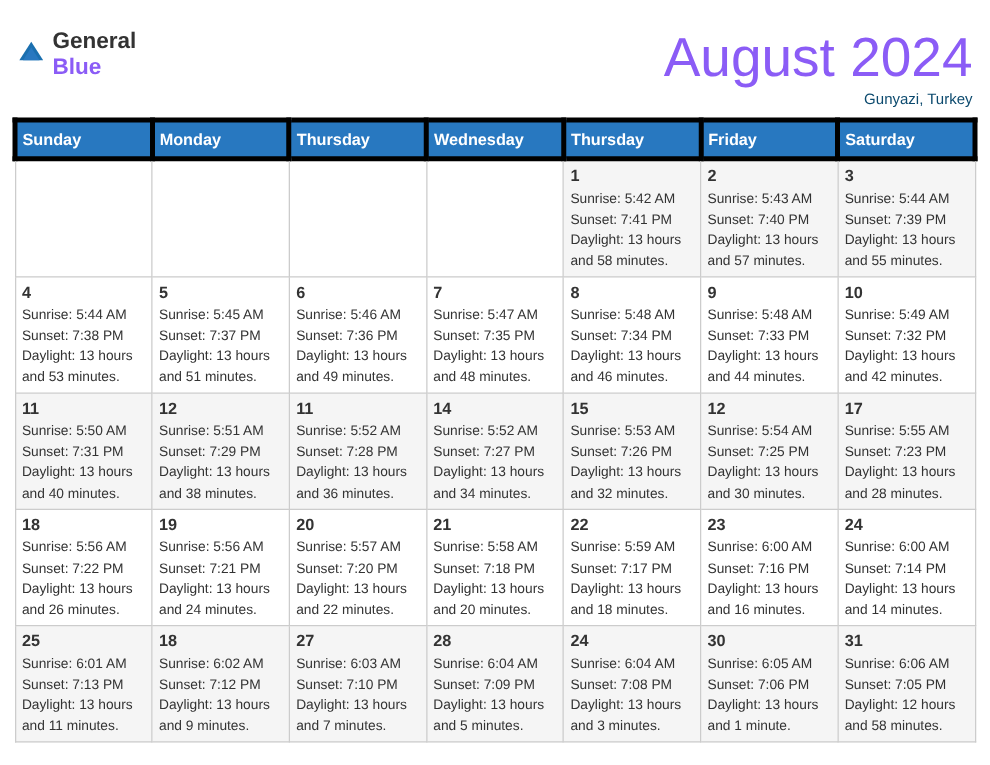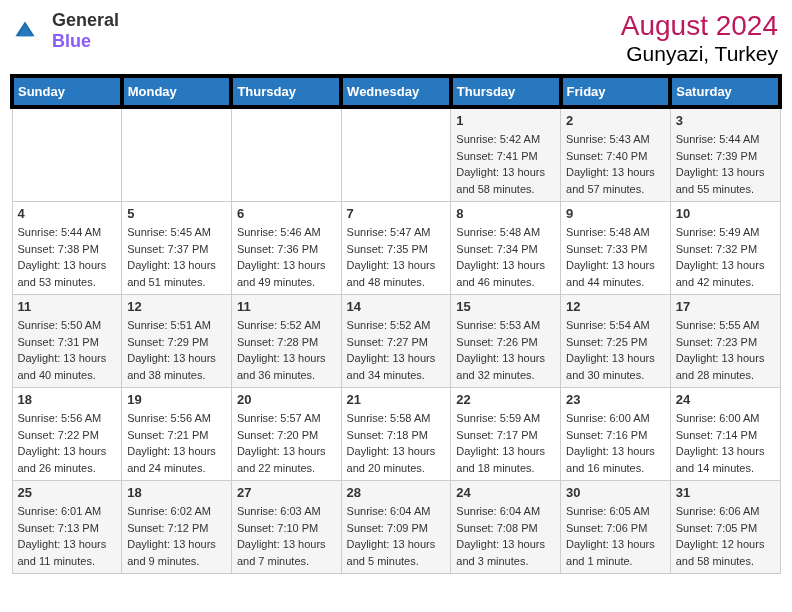--- a/index.html
+++ b/index.html
@@ -13,37 +13,39 @@
     .header {
       display: flex;
       justify-content: space-between;
       align-items: flex-start;
       margin-bottom: 8px;
       padding: 0 4px;
     }
     .logo {
       display: flex;
       align-items: center;
-      gap: 16px;
+      gap: 6px;
+      margin-top: 12px;
     }
     .logo-icon {
       width: 22px;
       height: 22px;
     }
     .title-block {
       text-align: right;
     }
     .month-year {
-      font-size: 28px;
+      font-size: 44px;
       font-weight: normal;
-      color: #be185d;
+      color: #8b5cf6;
+      margin-top: 12px;
     }
     .location {
-      font-size: 21px;
-      color: #000000;
+      font-size: 12px;
+      color: #0c4a6e;
     }
     table {
       width: 100%;
       border-collapse: collapse;
       table-layout: fixed;
     }
     thead th {
       background-color: #2878c0;
       color: #fff;
       font-size: 13px;

